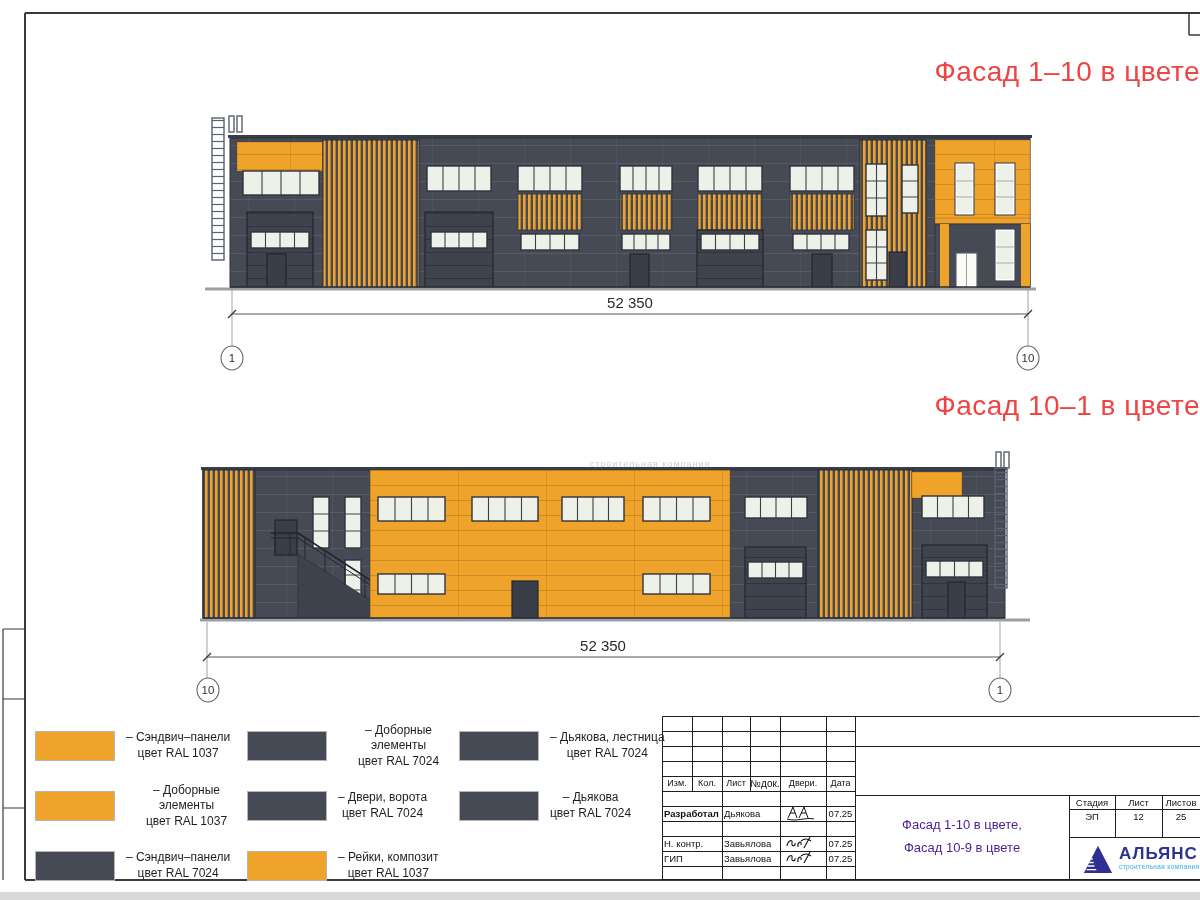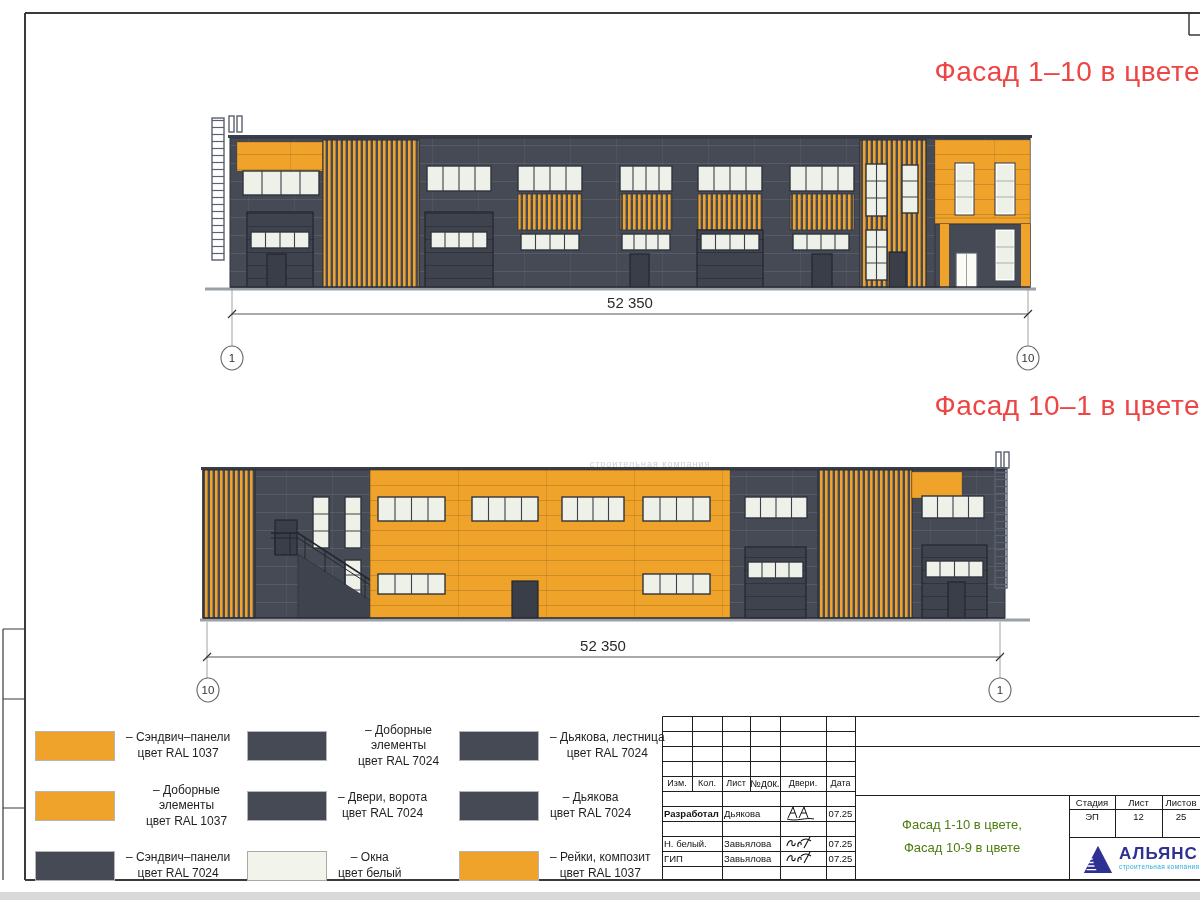--- a/index.html
+++ b/index.html
@@ -64,21 +64,21 @@
   .leg-label span{display:block;}
   
   #tblock{left:662px;top:716px;width:538px;height:164px;}
   #tblock .cell{position:absolute;font-size:9.5px;line-height:15px;white-space:nowrap;overflow:hidden;color:#111;}
   #tblock .c-center{text-align:center;}
   .stage-h{font-size:10px;line-height:14px;text-align:center;}
   .stage-v{font-size:11px;line-height:28px;text-align:center;}
   #doc-title{
     left:193px;top:79px;width:214px;height:82px;position:absolute;
     display:flex;flex-direction:column;justify-content:center;align-items:center;
-    font-size:13px;line-height:1.8;color:#4d7c0f;text-align:center;
+    font-size:13px;line-height:1.8;color:#4c1d95;text-align:center;
   }
   #logo-cell{
     left:407px;top:121px;width:140px;height:43px;position:absolute;
     display:flex;align-items:center;justify-content:flex-start;gap:6px;padding-left:14px;box-sizing:border-box;
   }
   .logo-name{font-size:17px;font-weight:bold;letter-spacing:1px;color:var(--c-logo-blue,#2E3192);line-height:1;}
   .logo-sub{font-size:6.5px;letter-spacing:.4px;color:var(--c-logo-teal,#29ABE2);line-height:1.4;}
   
   #bottom-strip{left:0;top:892px;width:1200px;height:8px;background:#d9d9d9;}
 </style>
@@ -385,27 +385,20 @@
       </div>
   </div>
   <div class="leg-item">
     <div class="swatch swatch--dark"></div>
     <div class="leg-label">
         <span>– Сэндвич–панели</span>
         <span>цвет RAL 7024</span>
       </div>
   </div>
   <div class="leg-item">
-    <div class="swatch swatch--white"></div>
-    <div class="leg-label">
-        <span>– Окна</span>
-        <span>цвет белый</span>
-      </div>
-  </div>
-  <div class="leg-item">
     <div class="swatch swatch--orange"></div>
     <div class="leg-label">
         <span>– Рейки, композит</span>
         <span>цвет RAL 1037</span>
       </div>
   </div>
 </div>
 
 <div id="tblock" class="abs">
   <svg width="538" height="164" style="position:absolute;left:0;top:0">
@@ -426,21 +419,21 @@
   <div class="cell c-center" style="left:118px;top:60px;width:46px;font-size:9px;">Двери.</div>
   <div class="cell c-center" style="left:164px;top:60px;width:29px;font-size:9px;">Дата</div>
 
   <div class="cell" style="left:2px;top:90px;width:58px;font-weight:bold;">Разработал</div>
   <div class="cell" style="left:62px;top:90px;width:56px;">Дьякова</div>
   <svg style="position:absolute;left:122px;top:88px;" width="40" height="18">
     <path d="M4 14 L9 3 L13 14 M11 9 H6 M15 14 L20 3 L24 14 M22 9 H17 M3 15 C12 18 22 13 30 15" stroke="#111" stroke-width="1" fill="none"></path>
   </svg>
   <div class="cell c-center" style="left:164px;top:90px;width:29px;">07.25</div>
 
-  <div class="cell" style="left:2px;top:120px;width:58px;">Н. белый.</div>
+  <div class="cell" style="left:2px;top:120px;width:58px;">Н. контр.</div>
   <div class="cell" style="left:62px;top:120px;width:56px;">Завьялова</div>
   <svg style="position:absolute;left:122px;top:119px;" width="40" height="16">
     <path d="M3 11 C4 5 9 4 8 8 C7 12 12 11 11 8 M14 12 C13 7 18 5 17 10 M20 13 L26 2 M17 6 Q22 2 27 6" stroke="#111" stroke-width="1.1" fill="none"></path>
   </svg>
   <div class="cell c-center" style="left:164px;top:120px;width:29px;">07.25</div>
 
   <div class="cell" style="left:2px;top:135px;width:58px;">ГИП</div>
   <div class="cell" style="left:62px;top:135px;width:56px;">Завьялова</div>
   <svg style="position:absolute;left:122px;top:134px;" width="40" height="16">
     <path d="M3 11 C4 5 9 4 8 8 C7 12 12 11 11 8 M14 12 C13 7 18 5 17 10 M20 13 L26 2 M17 6 Q22 2 27 6" stroke="#111" stroke-width="1.1" fill="none"></path>

